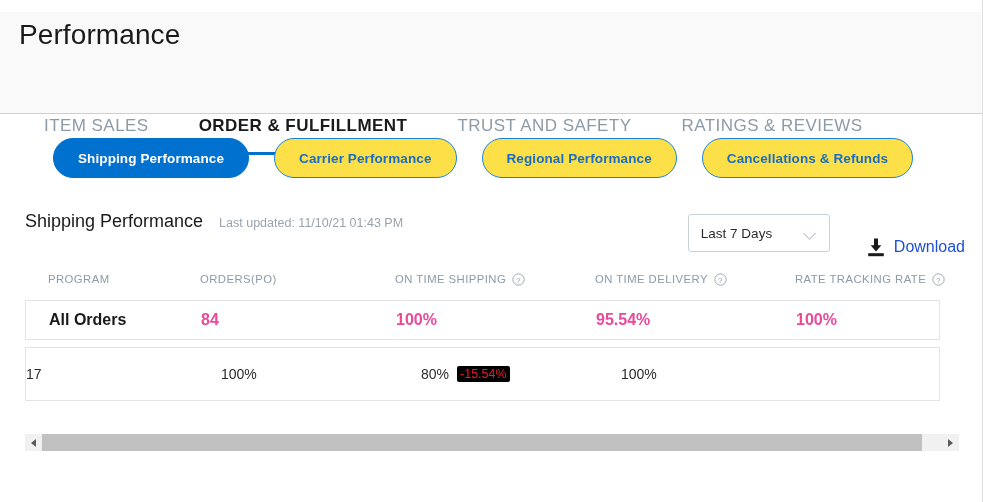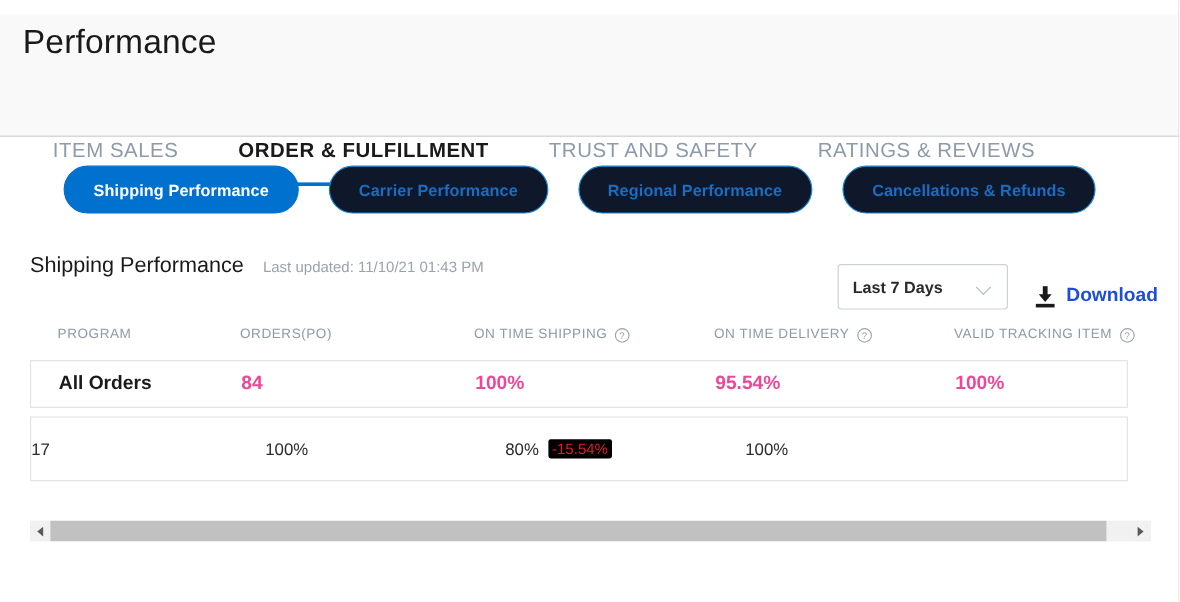--- a/index.html
+++ b/index.html
@@ -76,21 +76,21 @@
   .pill-row {
     position: absolute;
     left: 53px; top: 138px;
     display: flex;
     gap: 25px;
   }
   .pill {
     height: 40px;
     border-radius: 22px;
     border: 1.5px solid #1a85d6;
-    background: #0f172a;
+    background: #fde047;
     color: #1a6dc0;
     font-size: 13.5px;
     font-weight: 700;
     letter-spacing: .1px;
     display: flex;
     align-items: center;
     justify-content: center;
     padding: 0 24px;
     cursor: pointer;
     white-space: nowrap;
@@ -120,23 +120,22 @@
     color: #9aa3ad;
     line-height: 20px;
     white-space: nowrap;
   }
   .last-updated .lu-value { color: #9aa3ad; }
 
   .head-right {
     position: absolute;
     right: 18px; top: 208px;
     display: flex;
-    align-items: flex-end;
-    gap: 22px;
-    font-weight: bold;
+    align-items: center;
+    gap: 37px;
   }
   .range-select {
     width: 142px;
     height: 38px;
     border: 1px solid #ccd2d9;
     border-radius: 3px;
     background: #ffffff;
     display: flex;
     align-items: center;
     padding: 0 12px;
@@ -349,21 +348,21 @@
         <span class="ch">
           <span>ON TIME DELIVERY</span>
           <svg class="q-icon" viewBox="0 0 14 14">
             <circle cx="7" cy="7" r="6.1" fill="none" stroke="#9aa3ad" stroke-width="1"></circle>
             <text x="7" y="10.3" text-anchor="middle" font-size="8.6" font-family="Liberation Sans, sans-serif" fill="#9aa3ad">?</text>
           </svg>
         </span>
       </div>
       <div class="cell c-vtr">
         <span class="ch">
-          <span>VALID TRACKING ITEM</span>
+          <span>RATE TRACKING RATE</span>
           <svg class="q-icon" viewBox="0 0 14 14">
             <circle cx="7" cy="7" r="6.1" fill="none" stroke="#9aa3ad" stroke-width="1"></circle>
             <text x="7" y="10.3" text-anchor="middle" font-size="8.6" font-family="Liberation Sans, sans-serif" fill="#9aa3ad">?</text>
           </svg>
         </span>
       </div>
     </div>
 
     <div class="row-card primary">
       <div class="cell c-program">

